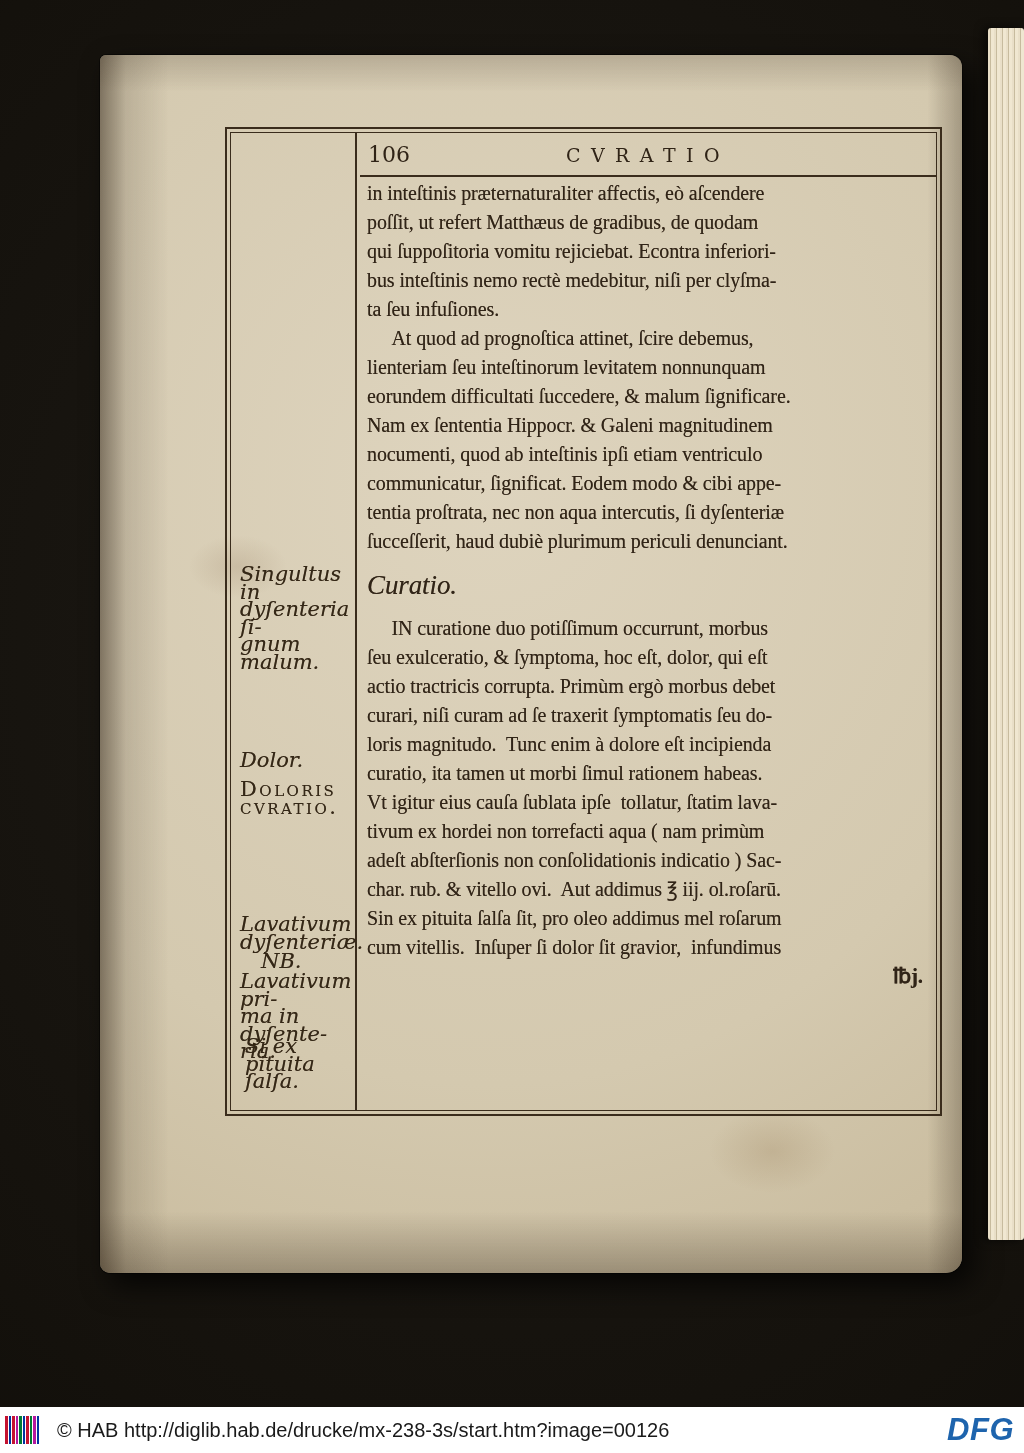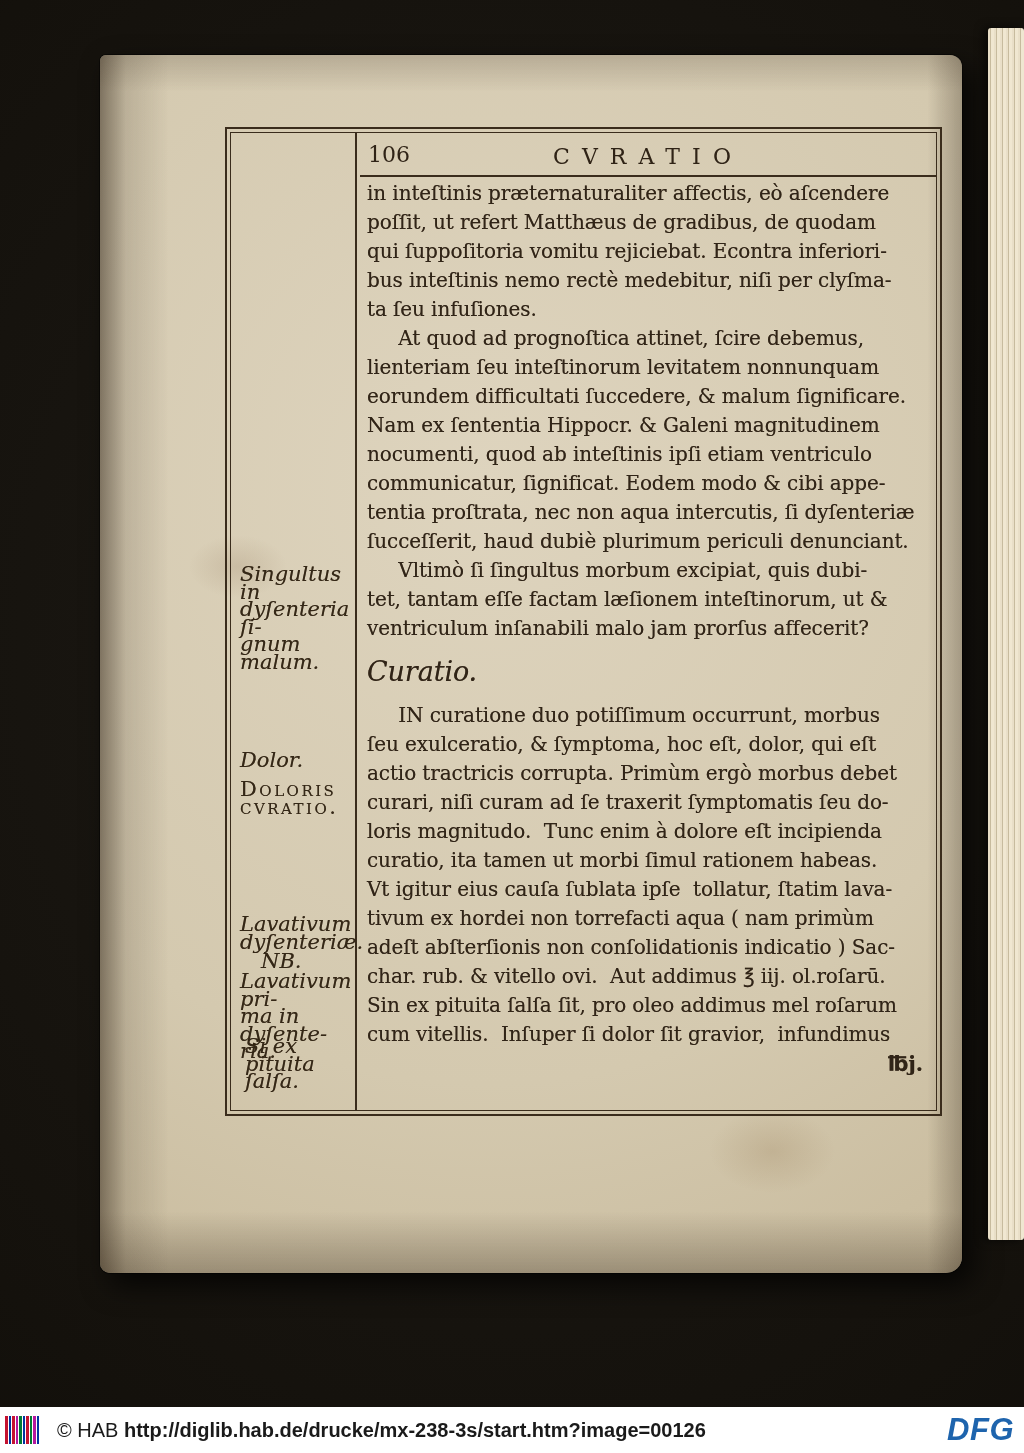--- a/index.html
+++ b/index.html
@@ -35,27 +35,28 @@
     box-shadow:-4px 0 10px rgba(0,0,0,.6);
   }
 
   
   .frame{position:absolute;left:125px;top:72px;width:713px;height:985px;border:2px solid #3a2c1c;}
   .frame-inner{position:absolute;inset:3px;border:1px solid #3a2c1c;}
   .column-divider{position:absolute;top:4px;bottom:4px;left:128px;width:2px;background:#3a2c1c;}
 
   .running-header{position:absolute;left:133px;right:4px;top:4px;height:42px;border-bottom:2px solid #3a2c1c;}
   .page-number{position:absolute;left:8px;top:9px;font-size:22px;color:#2f2316;}
-  .running-title{position:absolute;left:0;right:0;top:11px;text-align:center;font-size:22px;letter-spacing:0.55em;color:#2f2316;}
+  .running-title{position:absolute;left:0;right:0;top:11px;text-align:center;font-size:19px;letter-spacing:0.55em;color:#2f2316;}
 
   
   .main-text{
     position:absolute;left:140px;right:9px;top:50px;
     font-size:20px;line-height:29px;letter-spacing:-0.1px;color:#302417;
     text-shadow:0 0 0.5px rgba(45,28,12,.55);
+    font-family:Liberation Serif, serif;
   }
   .body-par{margin:0;white-space:pre-wrap;}
   .section-heading{margin:11px 0;line-height:36px;text-align:left;font-style:italic;font-size:27px;}
   .catchword{margin:0;text-align:right;padding-right:8px;font-size:21px;font-weight:bold;}
 
   
   .margin-col{position:absolute;left:4px;top:4px;bottom:4px;width:124px;}
   .note{
     position:absolute;left:9px;right:5px;
     font-style:italic;font-size:21px;line-height:17.5px;color:#342716;white-space:pre-wrap;
@@ -69,21 +70,21 @@
   .note-6{top:840px;}
   .note-7{top:905px;left:14px;}
 
   
   .footer-bar{
     position:absolute;left:0;bottom:0;width:1024px;height:46px;background:#ffffff;
     display:flex;align-items:center;font-family:"Liberation Sans",sans-serif;
   }
   .barcode{margin-left:5px;width:34px;height:28px;flex:0 0 auto;}
   .footer-text{margin-left:18px;font-size:20px;color:#1a1a1a;white-space:nowrap;}
-  .footer-text .url{color:#1a1a1a;text-decoration:none;font-weight:bold;}
+  .footer-text .url{color:#1a1a1a;text-decoration:none;}
   .dfg-logo{
     margin-left:auto;margin-right:10px;
     color:#1e64ad;font-weight:bold;font-style:italic;font-size:31px;letter-spacing:0.5px;
   }
 </style>
 </head>
 <body>
 
 <div class="book-page">
 
@@ -120,23 +121,20 @@
 bus inteſtinis nemo rectè medebitur, niſi per clyſma-
 ta ſeu infuſiones.</p>
       <p class="body-par">     At quod ad prognoſtica attinet, ſcire debemus,
 lienteriam ſeu inteſtinorum levitatem nonnunquam
 eorundem difficultati ſuccedere, &amp; malum ſignificare.
 Nam ex ſententia Hippocr. &amp; Galeni magnitudinem
 nocumenti, quod ab inteſtinis ipſi etiam ventriculo
 communicatur, ſignificat. Eodem modo &amp; cibi appe-
 tentia proſtrata, nec non aqua intercutis, ſi dyſenteriæ
 ſucceſſerit, haud dubiè plurimum periculi denunciant.</p>
-      <p class="body-par">     Vltimò ſi ſingultus morbum excipiat, quis dubi-
-tet, tantam eſſe factam læſionem inteſtinorum, ut &amp;
-ventriculum inſanabili malo jam prorſus affecerit?</p>
       <p class="section-heading">Curatio.</p>
       <p class="body-par">     IN curatione duo potiſſimum occurrunt, morbus
 ſeu exulceratio, &amp; ſymptoma, hoc eſt, dolor, qui eſt
 actio tractricis corrupta. Primùm ergò morbus debet
 curari, niſi curam ad ſe traxerit ſymptomatis ſeu do-
 loris magnitudo.  Tunc enim à dolore eſt incipienda
 curatio, ita tamen ut morbi ſimul rationem habeas.
 Vt igitur eius cauſa ſublata ipſe  tollatur, ſtatim lava-
 tivum ex hordei non torrefacti aqua ( nam primùm
 adeſt abſterſionis non conſolidationis indicatio ) Sac-

